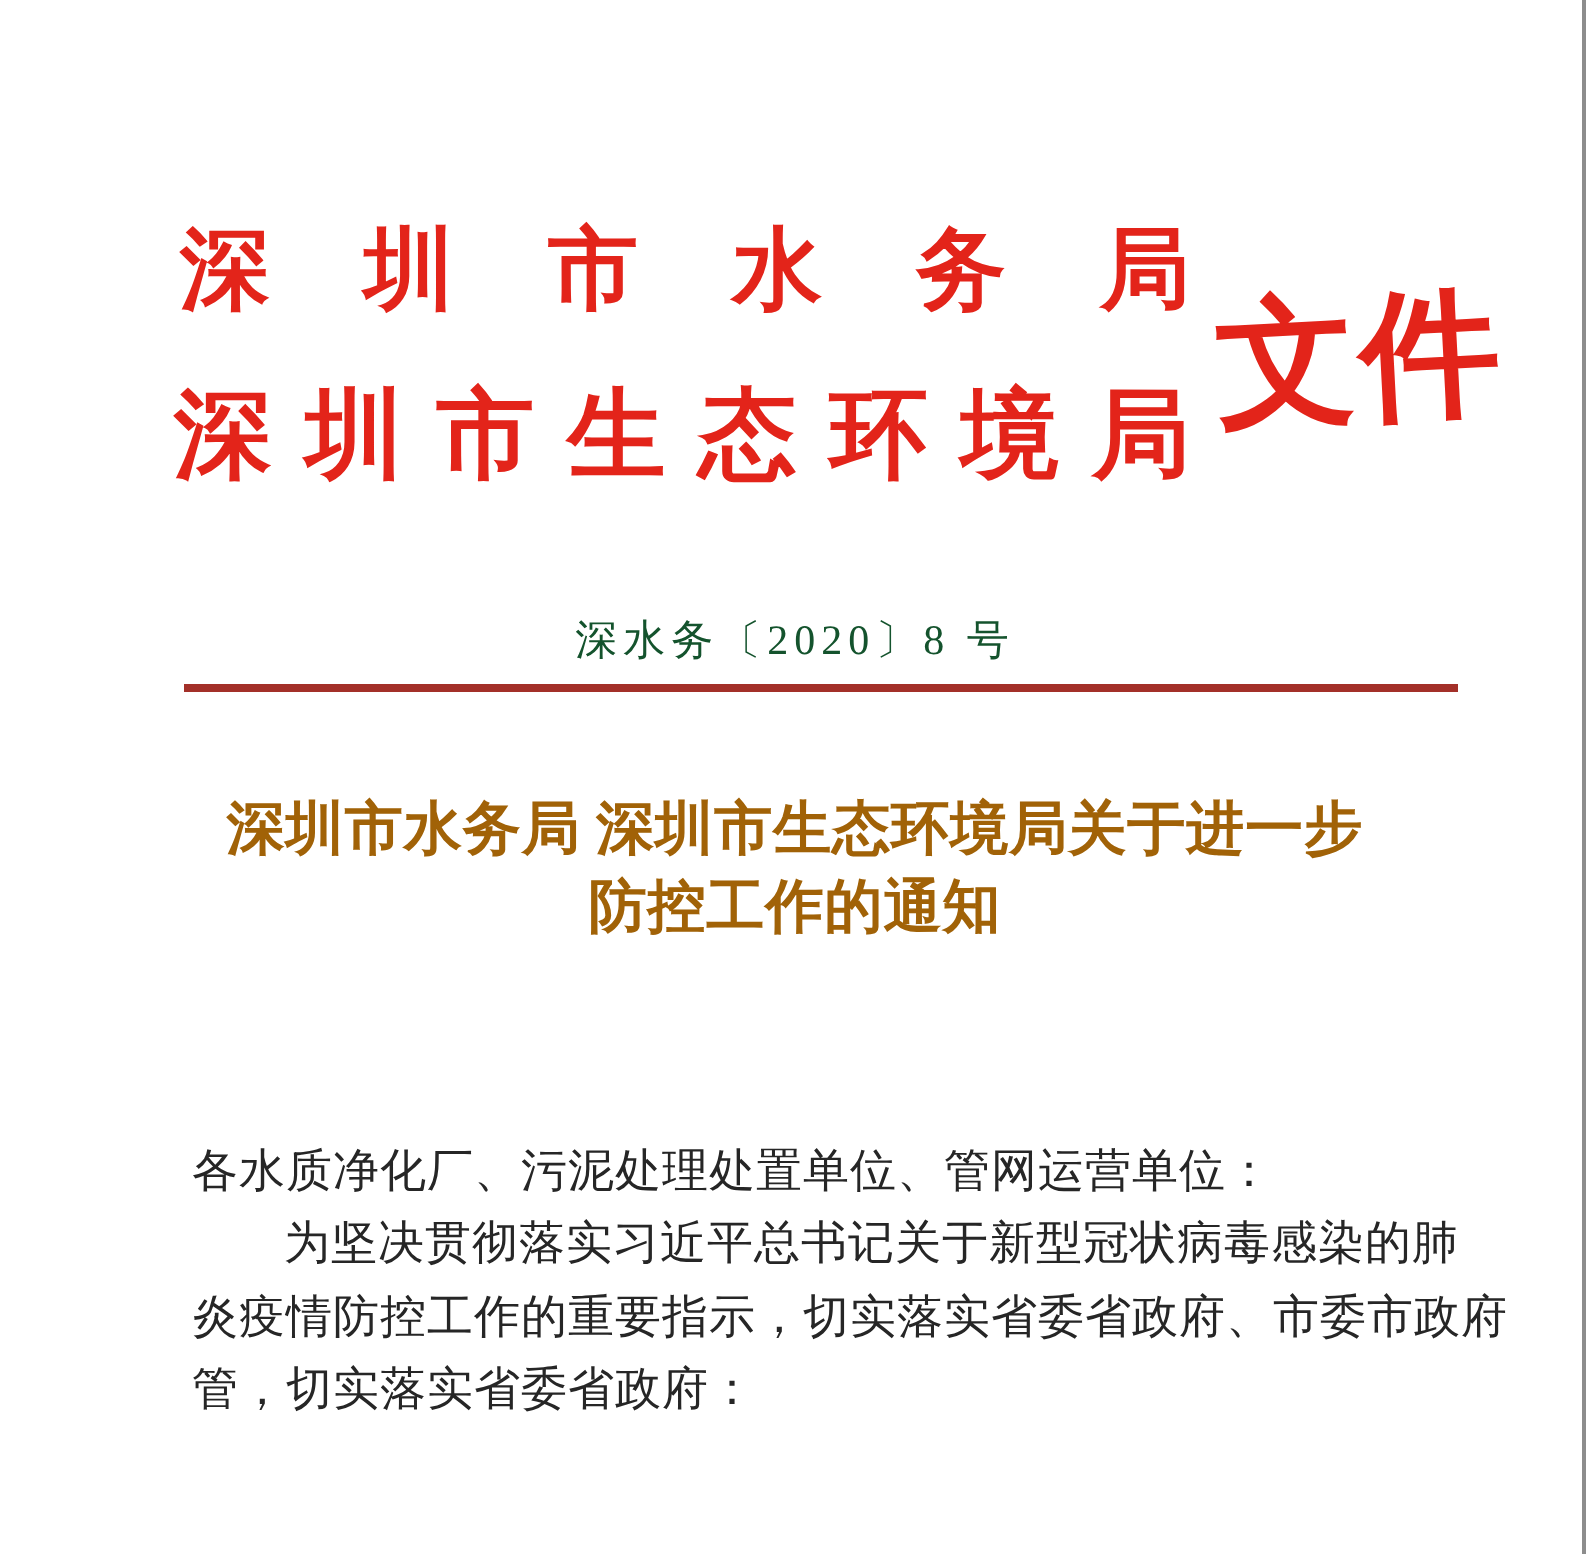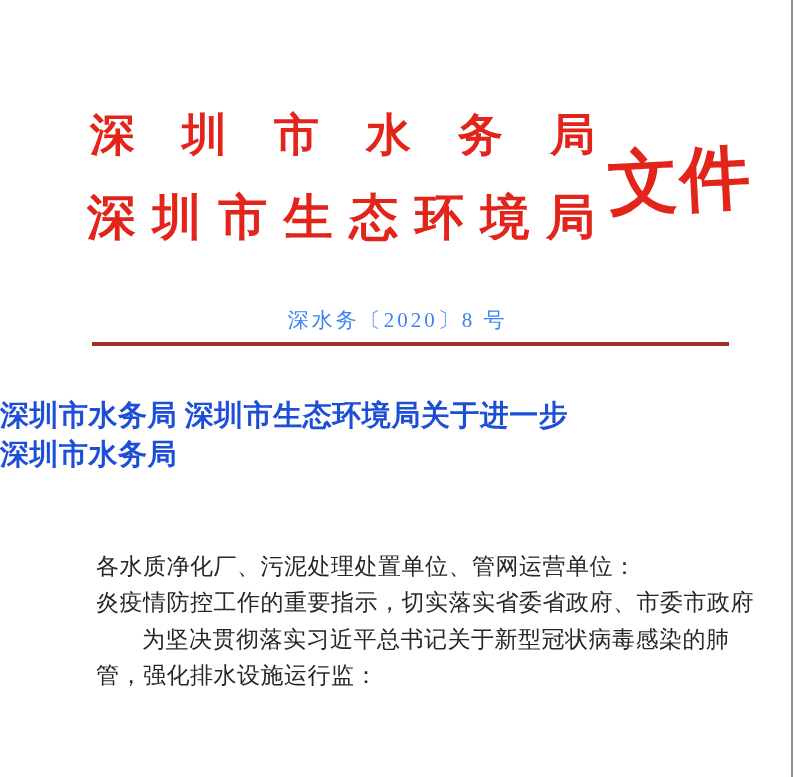--- a/index.html
+++ b/index.html
@@ -45,48 +45,48 @@
     white-space: nowrap;
   }
   .doc-number {
     position: absolute;
     left: 0;
     top: 306px;
     width: 100%;
     text-align: center;
     font-size: 21px;
     letter-spacing: 3px;
-    color: #3b82f6;
+    color: #14532d;
     font-family: Liberation Serif, serif;
   }
   .red-divider {
     position: absolute;
     left: 92px;
     top: 342px;
     width: 637px;
     height: 4px;
     background: #a33029;
   }
   .doc-title {
     position: absolute;
     left: 0;
     top: 396px;
     width: 100%;
-    text-align: left;
+    text-align: center;
     font-size: 29px;
     font-weight: bold;
-    color: #1d4ed8;
+    color: #a16207;
     line-height: 39px;
     letter-spacing: 0.5px;
   }
   .doc-title .title-line { white-space: nowrap; }
   .body-text {
     position: absolute;
     left: 96px;
-    top: 549px;
+    top: 568px;
     width: 625px;
     font-size: 23px;
     color: #262626;
     line-height: 36.4px;
     letter-spacing: 0.5px;
   }
   .body-text .body-line { white-space: nowrap; }
   .body-text .indent-line { text-indent: 46px; }
 </style>
 </head>
@@ -117,23 +117,23 @@
   </div>
 
   <div class="doc-type">文件</div>
 
   <div class="doc-number">深水务〔2020〕8 号</div>
 
   <div class="red-divider"></div>
 
   <div class="doc-title">
     <div class="title-line">深圳市水务局 深圳市生态环境局关于进一步</div>
-    <div class="title-line">深圳市水务局</div>
+    <div class="title-line">防控工作的通知</div>
   </div>
 
   <div class="body-text">
     <div class="body-line">各水质净化厂、污泥处理处置单位、管网运营单位：</div>
+    <div class="body-line indent-line">为坚决贯彻落实习近平总书记关于新型冠状病毒感染的肺</div>
     <div class="body-line">炎疫情防控工作的重要指示，切实落实省委省政府、市委市政府</div>
-    <div class="body-line indent-line">为坚决贯彻落实习近平总书记关于新型冠状病毒感染的肺</div>
-    <div class="body-line">管，强化排水设施运行监：</div>
+    <div class="body-line">管，切实落实省委省政府：</div>
   </div>
 
 </div>
 
 </body></html>

